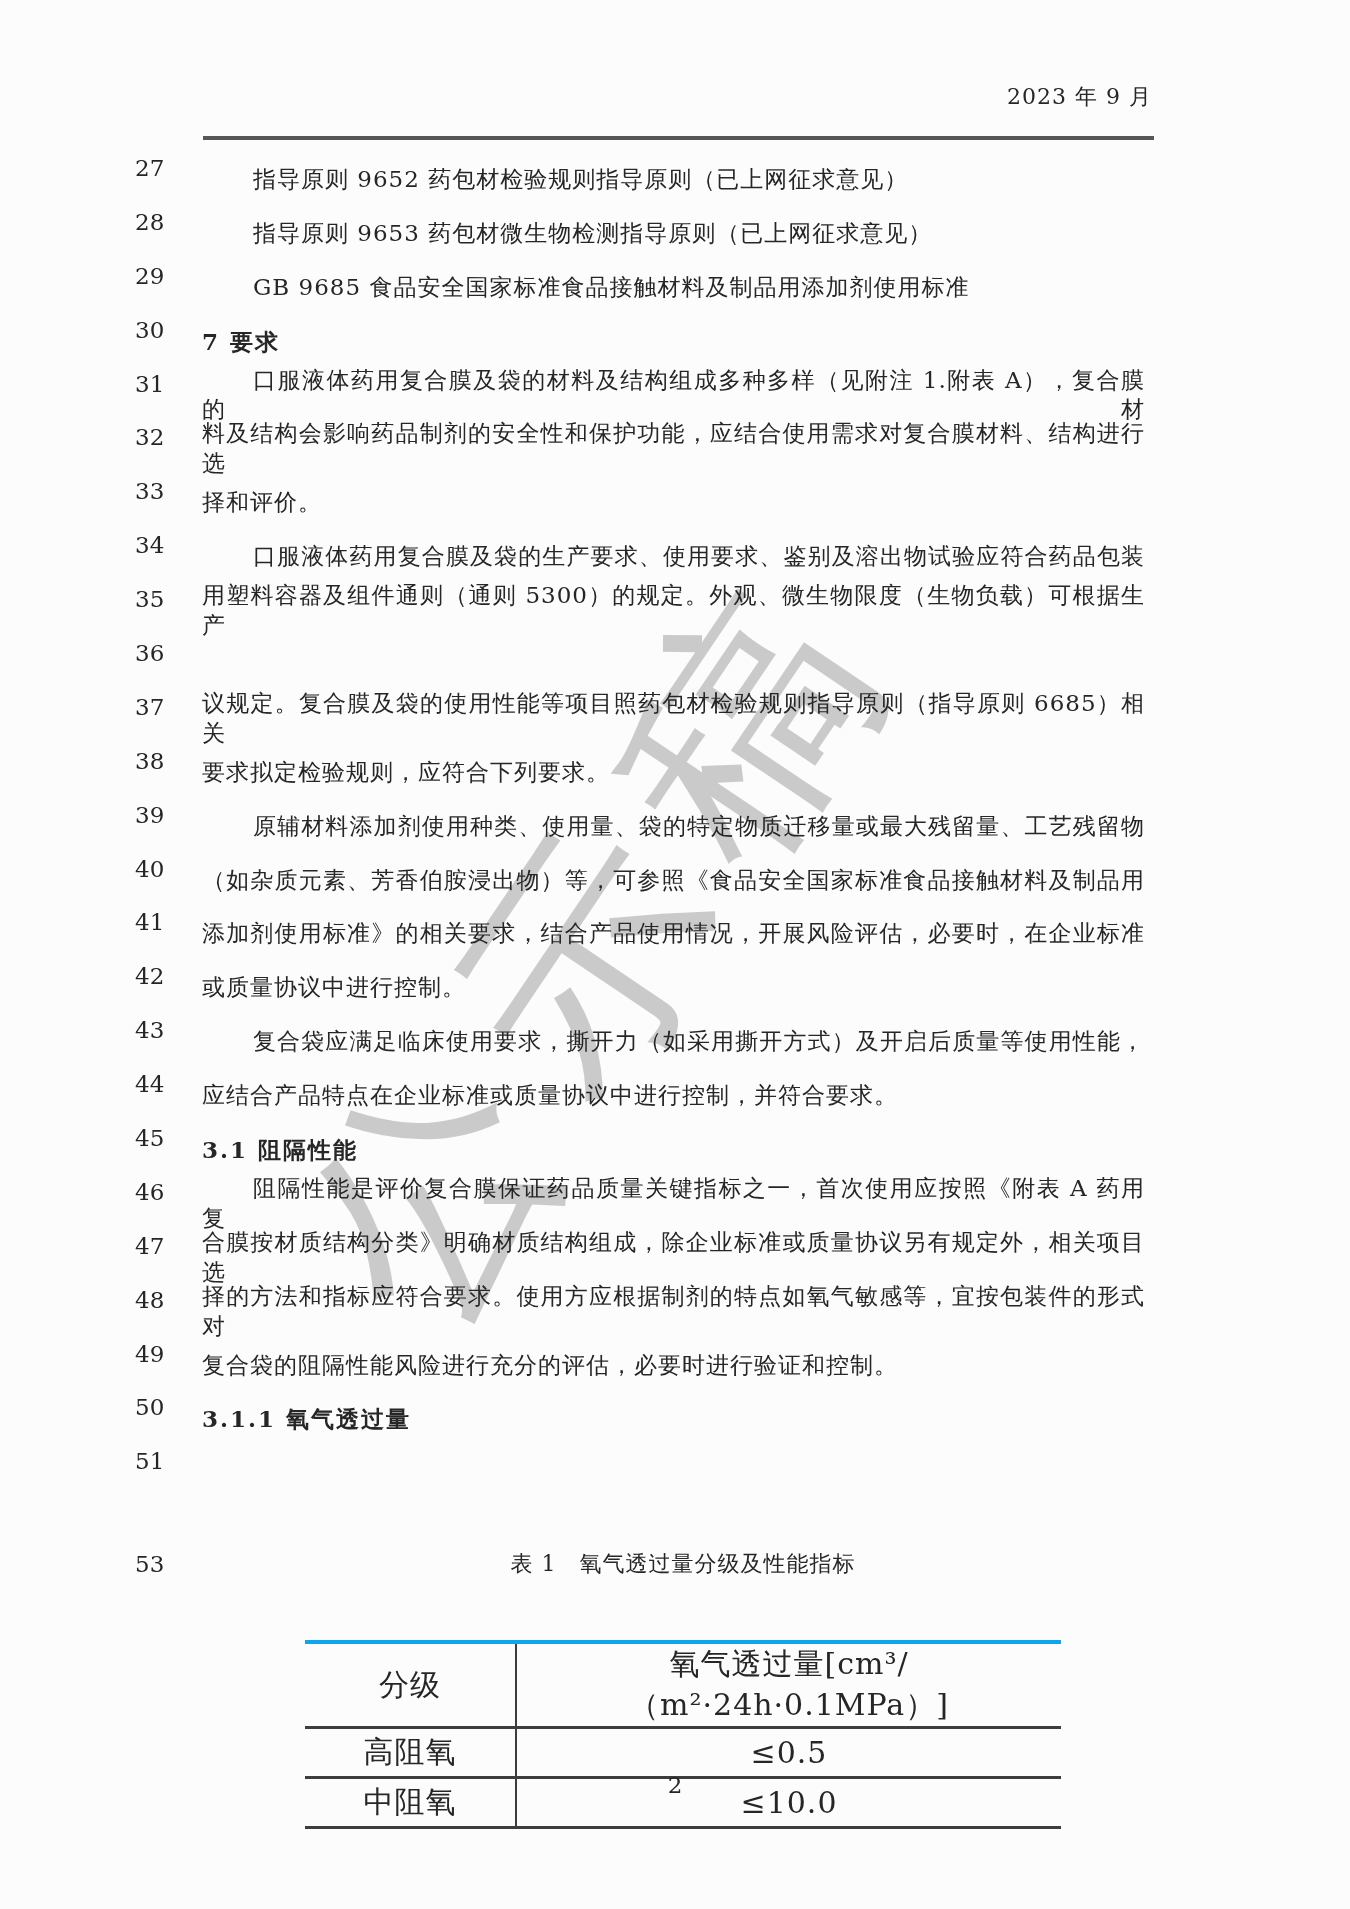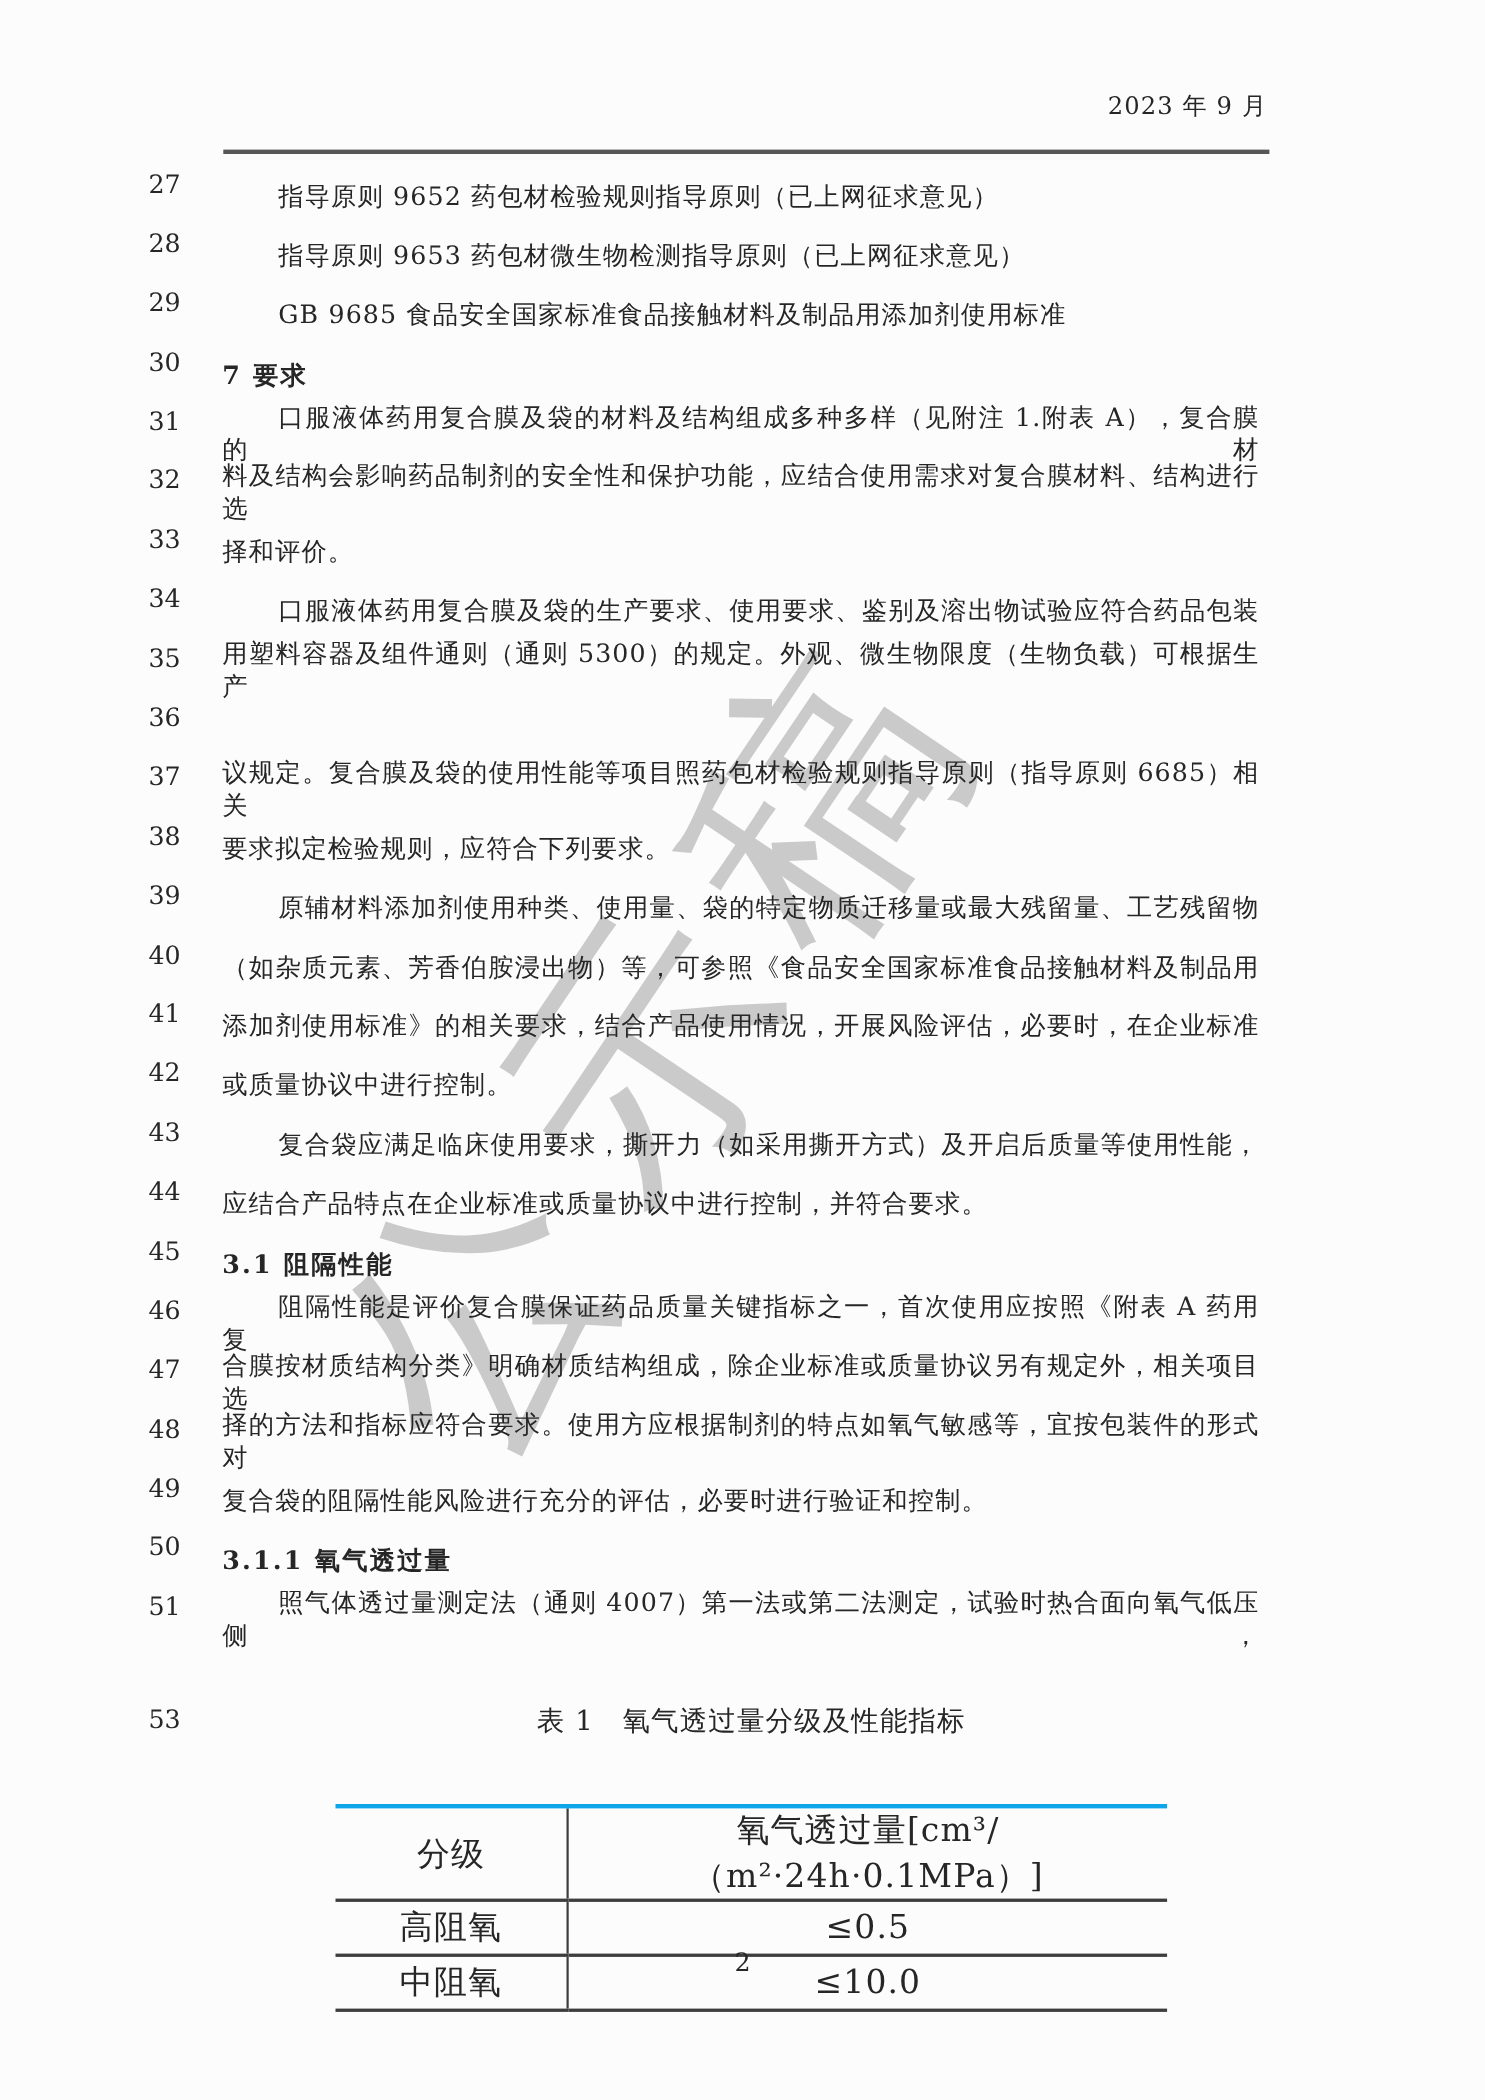--- a/index.html
+++ b/index.html
@@ -32,21 +32,21 @@
     position:absolute; left:202px; width:943px; top:50%; transform:translateY(-50%);
     font-size:23px; letter-spacing:1px; white-space:nowrap; line-height:1.3;margin-top:12px;
   }
   .line.indent .txt { text-indent:51px; }
   .line.bold .txt { font-weight:bold; letter-spacing:2px; }
   .line.fill .txt { white-space:normal; text-align:justify; text-align-last:justify; }
   .caption-row { position:absolute; top:1538px; left:0; width:100%; height:52px; z-index:1; }
   .caption-row .num { top:50%; }
   .caption {
     position:absolute; left:305px; width:756px; top:50%; transform:translateY(-50%);
-    text-align:center; font-size:25px; letter-spacing:1px;
+    text-align:center; font-size:22px; letter-spacing:1px;
   }
   table.data-table {
     position:absolute; left:305px; top:1640px; width:756px; z-index:1;
     border-collapse:collapse; border-top:4px solid #0ea5e9;
     font-size:30px;
   }
   table.data-table th, table.data-table td {
     border-bottom:3px solid #3d3d3d; height:47px; padding:0;
     text-align:center; vertical-align:middle; font-weight:normal;
     letter-spacing:1px;
@@ -158,21 +158,20 @@
       <div class="line">
         <span class="num">49</span>
         <span class="txt">复合袋的阻隔性能风险进行充分的评估，必要时进行验证和控制。</span>
       </div>
       <div class="line bold">
         <span class="num">50</span>
         <span class="txt">3.1.1 氧气透过量</span>
       </div>
       <div class="line indent fill">
         <span class="num">51</span>
-        <span class="txt">照气体透过量测定法（通则 4007）第一法或第二法测定，试验时热合面向氧气低压侧，</span>
       </div>
     </div>
 
   <div class="caption-row">
     <span class="num">53</span>
     <span class="caption">表 1　氧气透过量分级及性能指标</span>
   </div>
 
   <table class="data-table">
     <thead>

